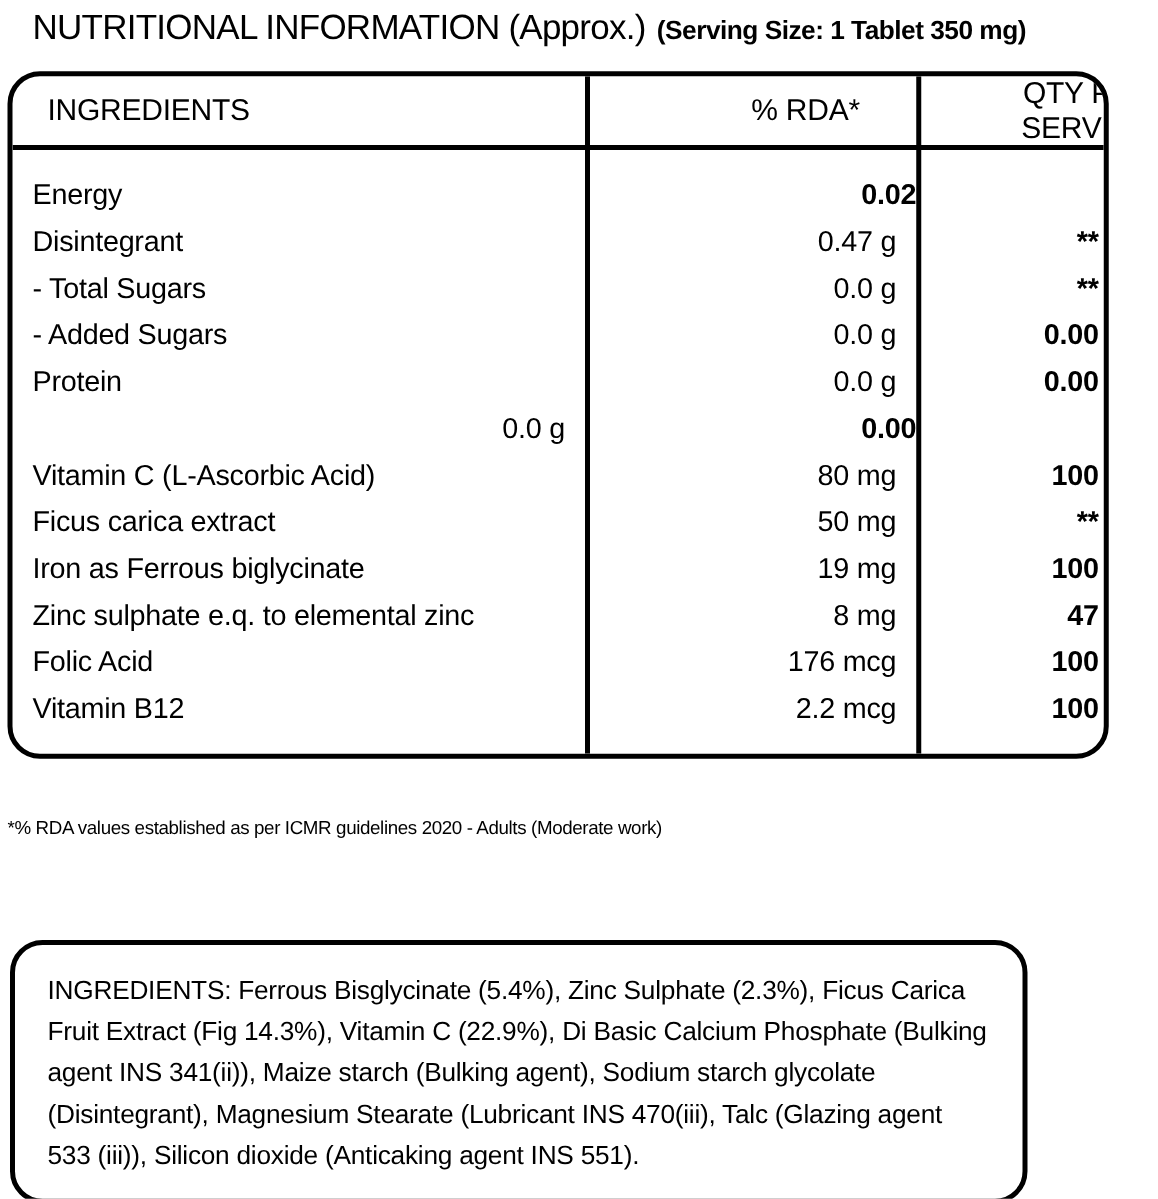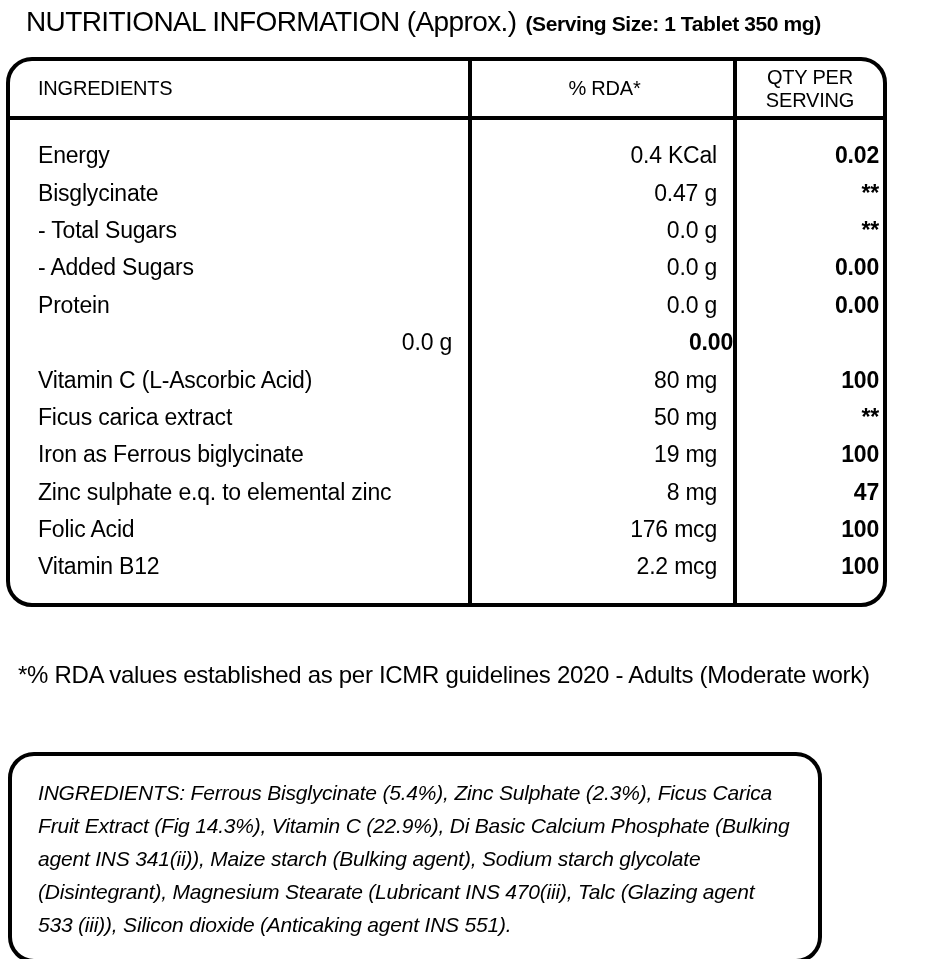--- a/index.html
+++ b/index.html
@@ -27,47 +27,48 @@
     width: 881px; height: 550px;
     border: 4px solid #000; border-radius: 26px;
     box-sizing: border-box; overflow: hidden;
   }
   .divider { position: absolute; top: 0; bottom: 0; width: 4px; background: #000; }
   .divider.d1 { left: 458px; }
   .divider.d2 { left: 723px; }
   .thead {
     display: grid; grid-template-columns: 462px 265px 1fr;
     height: 55px; border-bottom: 4px solid #000; align-items: center;
-    font-size: 20px;
+    font-size: 24px;
+    gap: 40px;
   }
   .thead .c1 { padding-left: 28px; }
   .thead .c2, .thead .c3 { text-align: center; }
   .tbody { padding-top: 17px; }
   .row {
     display: grid; grid-template-columns: 462px 265px 1fr;
     height: 37.4px; align-items: center; font-size: 23px;
   }
-  .row .c1 { padding-left: 28px; white-space: nowrap; }
+  .row .c1 { padding-left: 16px; white-space: nowrap; }
   .row .c2 { text-align: right; padding-right: 20px; white-space: nowrap; }
   .row .c3 { text-align: right; padding-right: 4px; white-space: nowrap; font-weight: bold; }
 
   
   .footnotes { position: absolute; left: 6px; top: 646px; width: 914px; }
-  .footnotes p { margin: 12px; font-size: 24px; line-height: 34px; letter-spacing: -0.3px; }
+  .footnotes p { margin: 0; font-size: 15px; line-height: 34px; letter-spacing: -0.3px; }
 
   
   .ingredients-box {
     position: absolute; left: 8px; top: 752px;
     width: 814px; min-height: 196px;
     border: 4px solid #000; border-radius: 26px;
     box-sizing: border-box;
   }
   .ingredients-box p {
     margin: 0; padding: 20px 28px 18px 26px;
-    font-size: 21px; line-height: 33px; letter-spacing: -0.2px; font-style: italic;
+    font-size: 21px; line-height: 33px; letter-spacing: -0.2px;
   }
 </style>
 </head>
 <body>
 
 <div class="page">
 
   <header class="title-row">
     <span class="title-main">NUTRITIONAL INFORMATION (Approx.)</span>
     <span class="title-serving">(Serving Size: 1 Tablet 350 mg)</span>
@@ -79,26 +80,25 @@
 
     <div class="thead">
       <div class="cell c1">INGREDIENTS</div>
       <div class="cell c3">% RDA*</div>
       <div class="cell c2">QTY PER SERVING</div>
     </div>
 
     <div class="tbody">
   <div class="row">
     <div class="cell c1">Energy</div>
-    <div class="cell c2">0.4 KCal</div>
     <div class="cell c3">0.02</div>
   </div>
 
   <div class="row">
-    <div class="cell c1">Bisglycinate</div>
+    <div class="cell c1">Disintegrant</div>
     <div class="cell c2">0.47 g</div>
     <div class="cell c3">**</div>
   </div>
 
   <div class="row">
     <div class="cell c1">- Total Sugars</div>
     <div class="cell c2">0.0 g</div>
     <div class="cell c3">**</div>
   </div>
 

